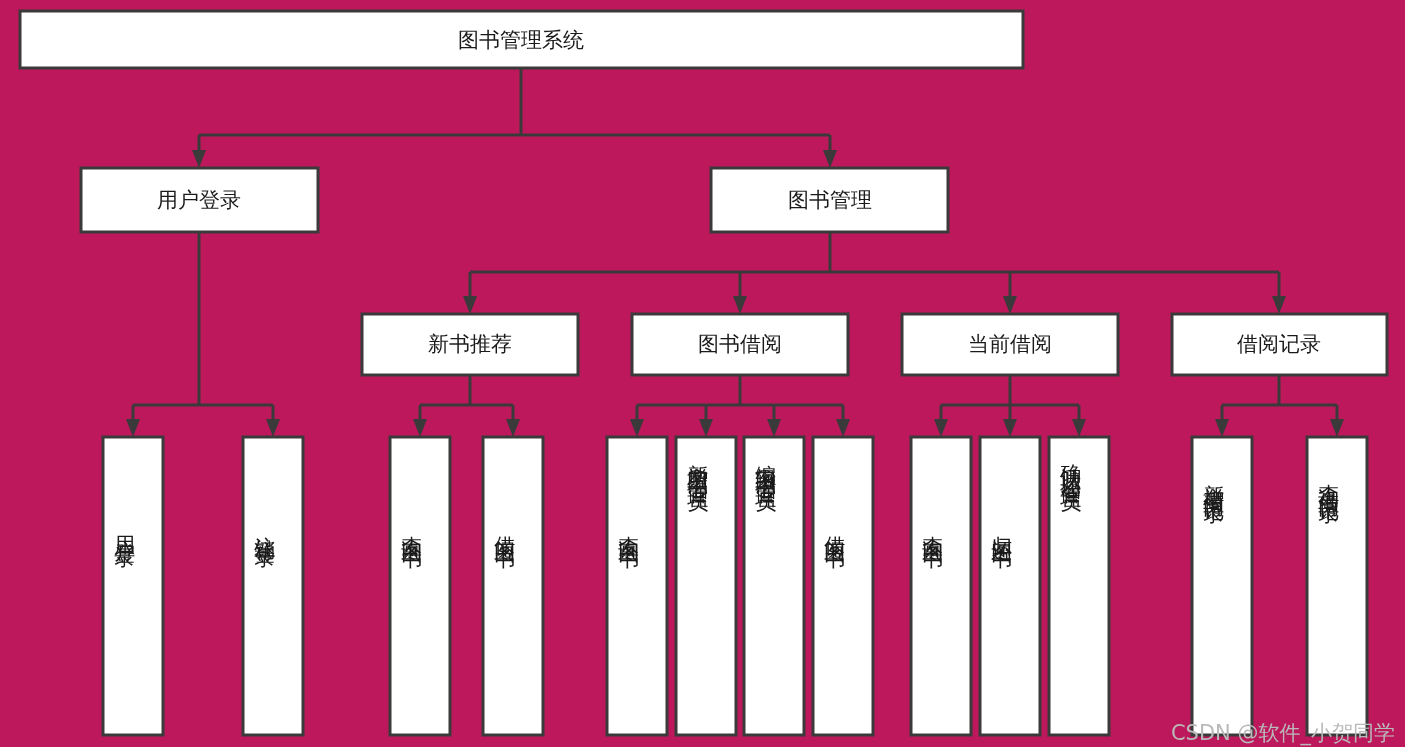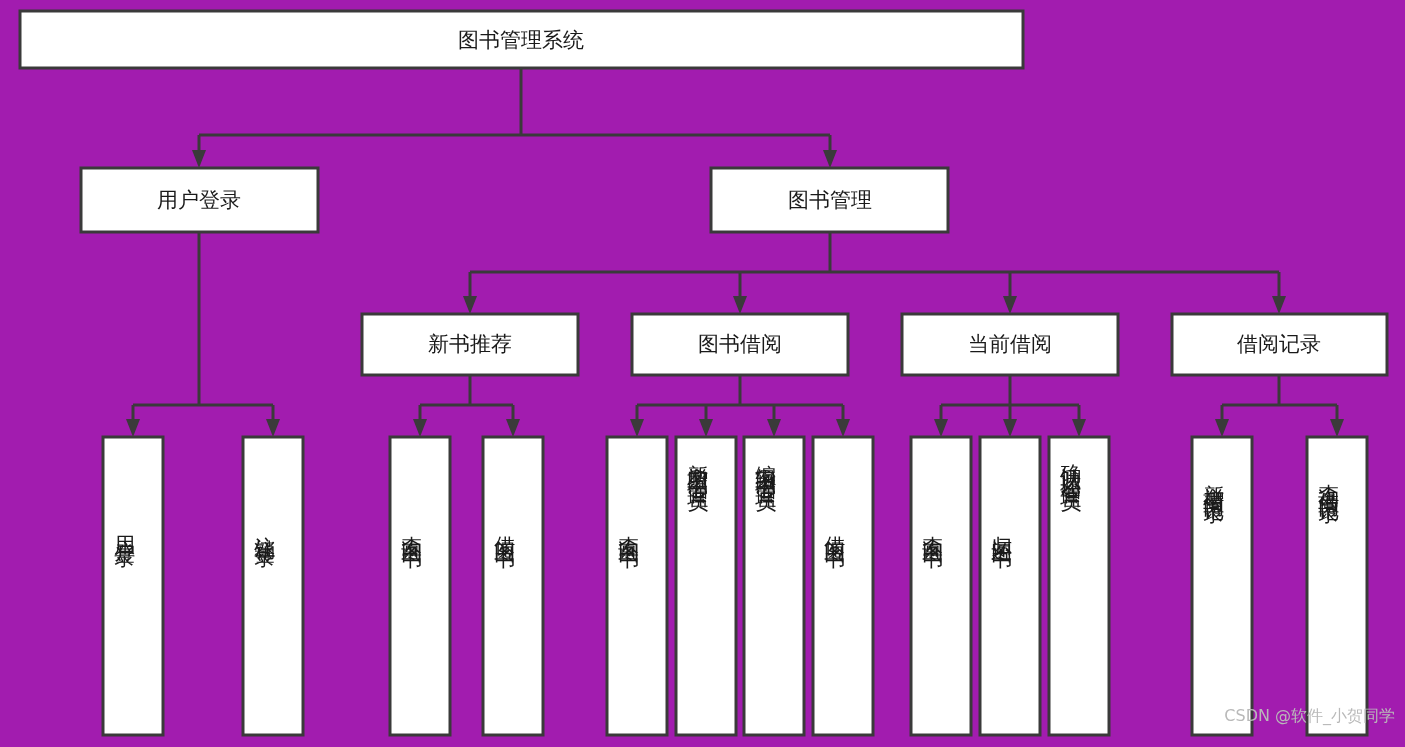--- a/index.html
+++ b/index.html
@@ -10,21 +10,21 @@
   body {
     width: 1405px;
     height: 747px;
     font-family: "DejaVu Sans", "Liberation Sans", sans-serif;
     overflow: hidden;
   }
   #diagram-root {
     position: relative;
     width: 1405px;
     height: 747px;
-    background: #a21caf;
+    background: #be185d;
   }
   svg.diagram {
     position: absolute;
     left: 0;
     top: 0;
     width: 1405px;
     height: 747px;
   }
   .node-box {
     fill: #ffffff;
@@ -52,23 +52,23 @@
     stroke-width: 3;
     fill: none;
   }
   .arrow-head {
     fill: #3a3a3a;
     stroke: none;
   }
   .watermark {
     position: absolute;
     right: 10px;
-    bottom: 20px;
-    font-family: "DejaVu Sans", "Liberation Sans", sans-serif;
-    font-size: 16px;
+    bottom: 0;
+    font-family: "DejaVu Sans", "Liberation Sans", sans-serif;
+    font-size: 21px;
     color: #b9b9b9;
     white-space: nowrap;
     pointer-events: none;
   }
 </style>
 </head>
 <body>
 
 <div id="diagram-root">
 

